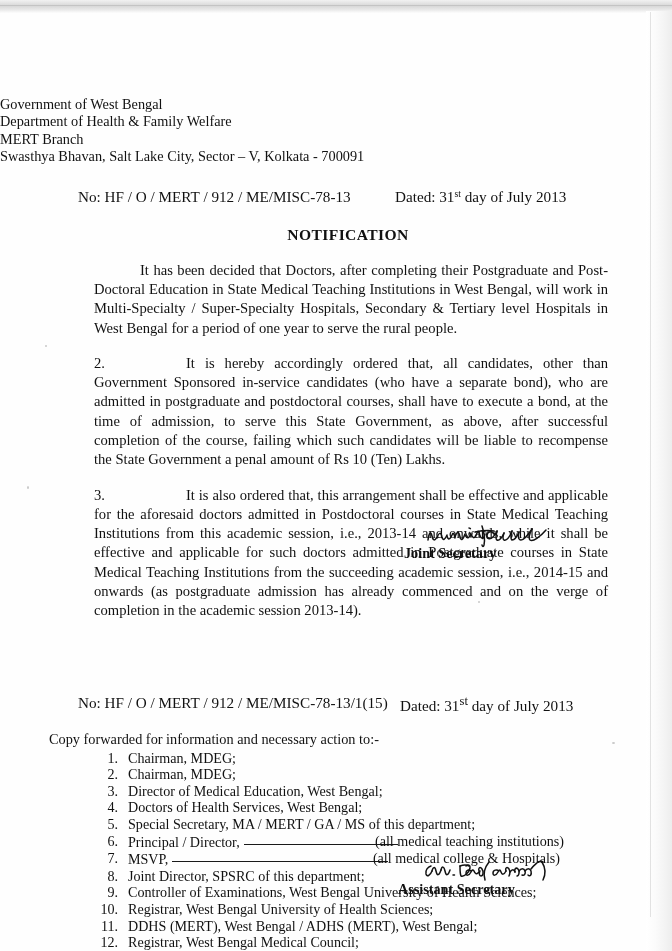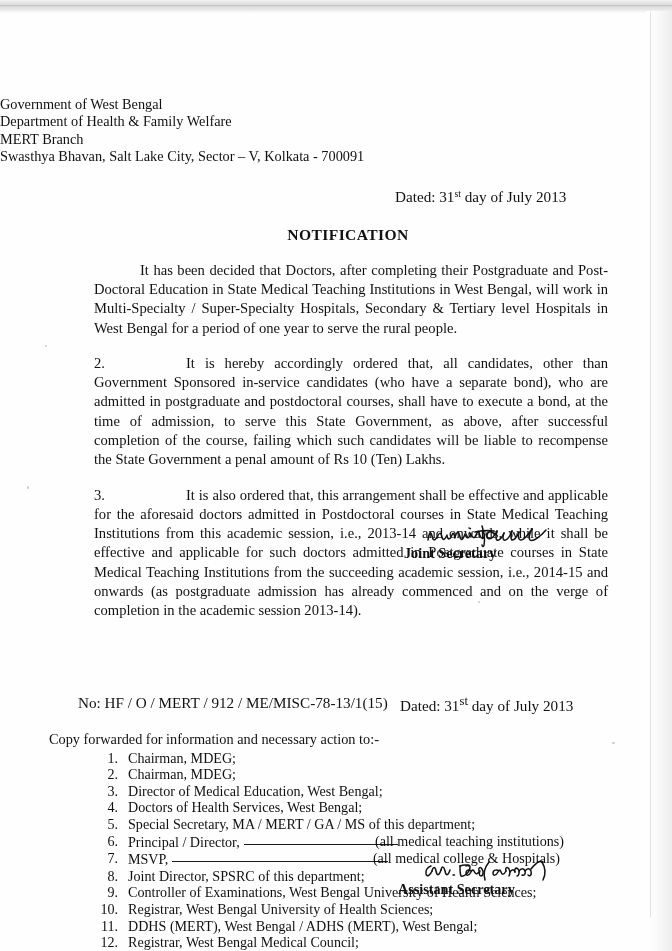--- a/index.html
+++ b/index.html
@@ -218,20 +218,21 @@
   <div class="content">
 
     <div class="letterhead">
       <div>Government of West Bengal</div>
       <div>Department of Health &amp; Family Welfare</div>
       <div>MERT Branch</div>
       <div>Swasthya Bhavan, Salt Lake City, Sector – V, Kolkata - 700091</div>
     </div>
 
     <div class="ref-row">
+      <span class="ref-no">No: HF / O / MERT / 912 / ME/MISC-78-13</span>
       <span class="ref-date"><span>Dated: 31</span><sup>st</sup><span> day of July 2013</span></span>
     </div>
 
     <div class="doc-title">NOTIFICATION</div>
 
     <div class="body-wrap">
 
       <p class="para"><span class="indent-first"></span><span>It has been decided that Doctors, after completing their Postgraduate and Post-Doctoral Education in State Medical Teaching Institutions in West Bengal, will work in Multi-Specialty / Super-Specialty Hospitals, Secondary &amp; Tertiary level Hospitals in West Bengal for a period of one year to serve the rural people.</span></p>
 
       <p class="para"><span class="num-lead">2.</span><span class="indent-first"></span><span>It is hereby accordingly ordered that, all candidates, other than Government Sponsored in-service candidates (who have a separate bond), who are admitted in postgraduate and postdoctoral courses, shall have to execute a bond, at the time of admission, to serve this State Government, as above, after successful completion of the course, failing which such candidates will be liable to recompense the State Government a penal amount of Rs 10 (Ten) Lakhs.</span></p>

